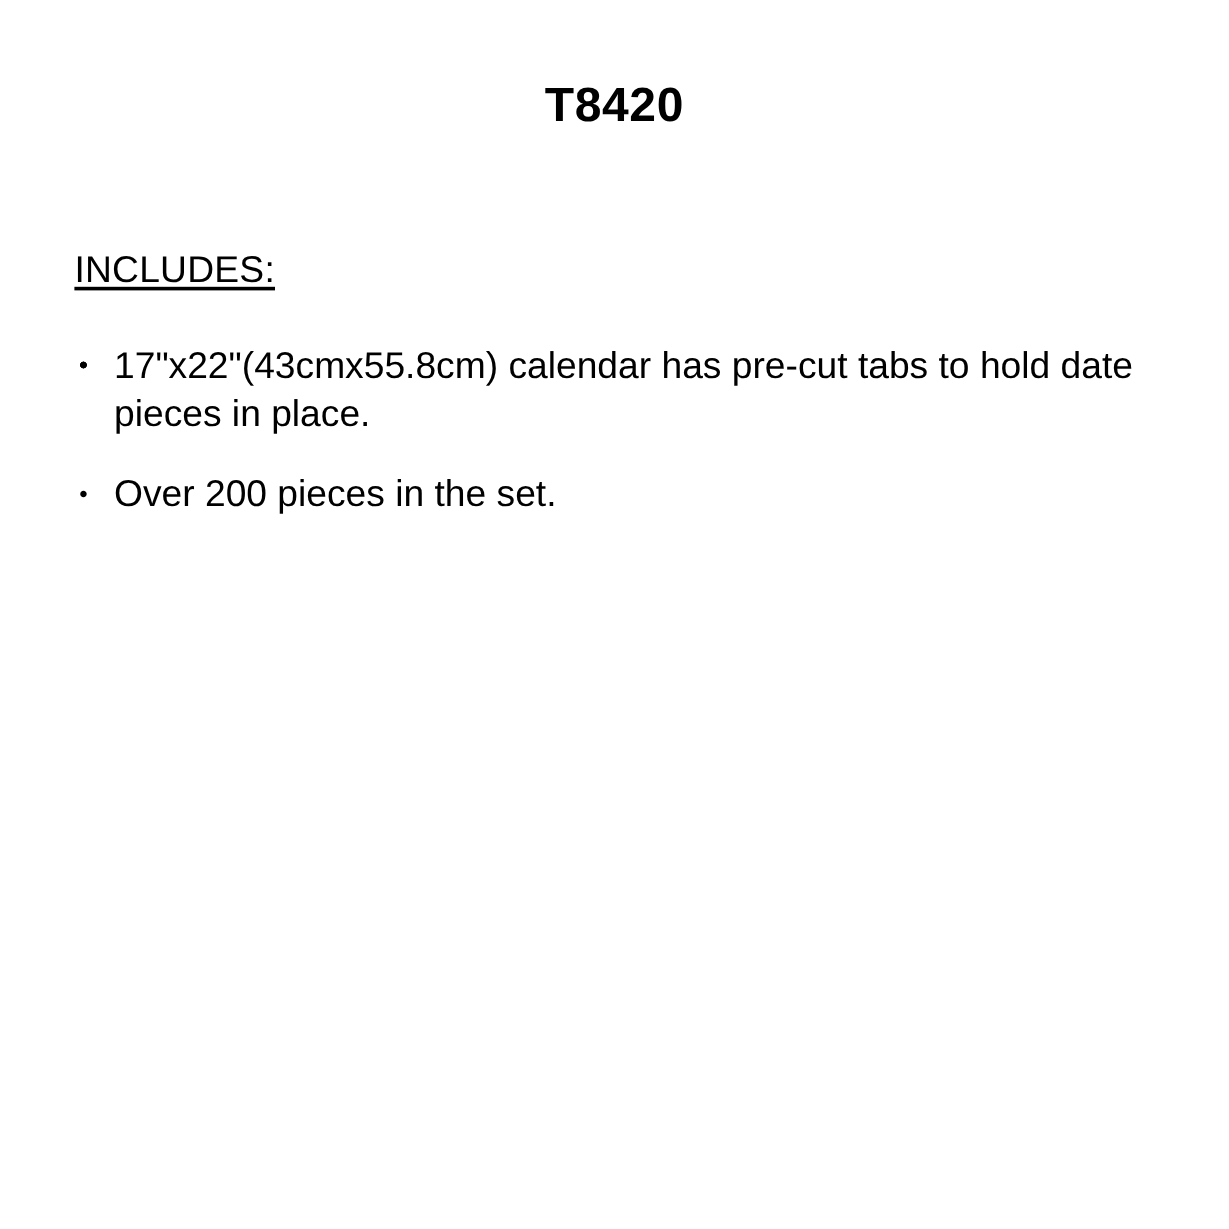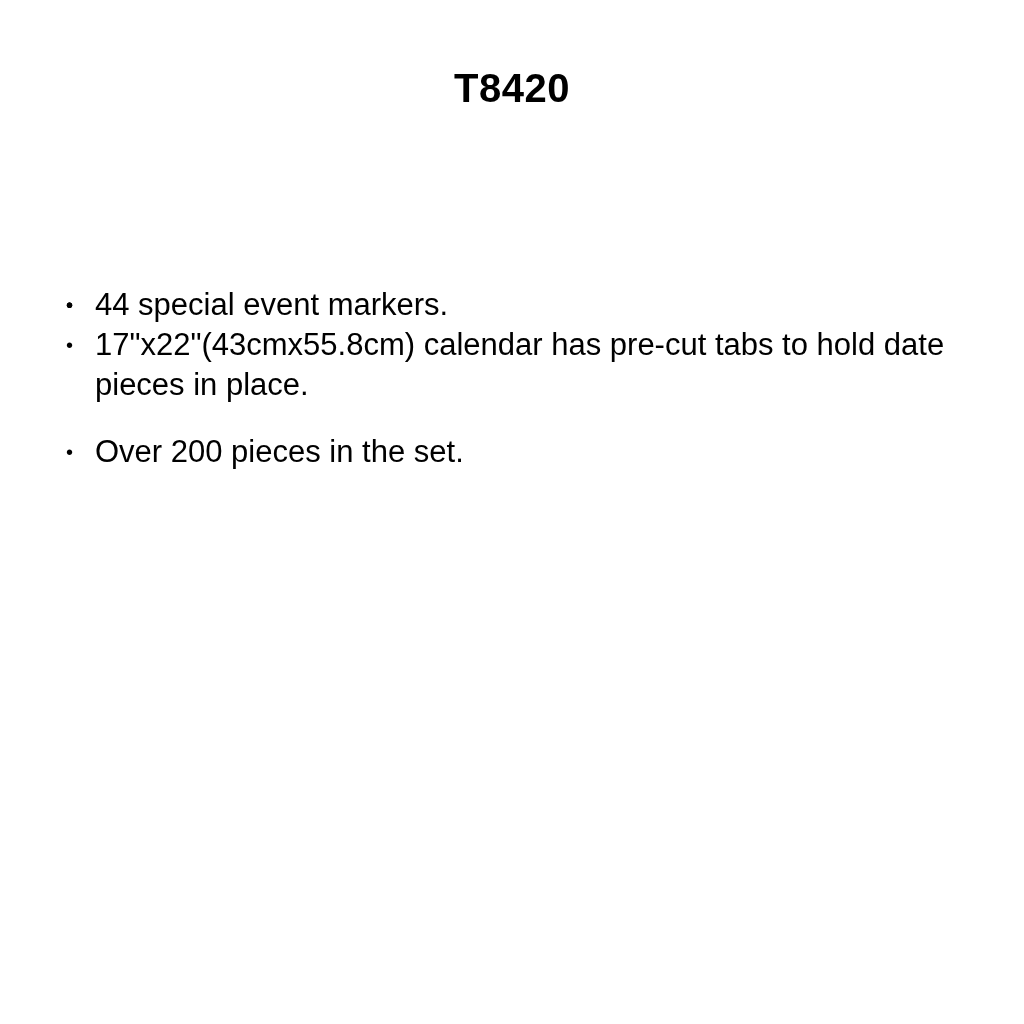--- a/index.html
+++ b/index.html
@@ -66,22 +66,23 @@
     margin-top: 27px;
   }
 </style>
 </head>
 <body>
 
 <div class="page">
 
   <div class="title">T8420</div>
 
+  <div class="includes">INCLUDES:</div>
 
   <ul class="list">
       <li><span class="bullet">•</span></li>
       <li><span class="bullet">•</span></li>
-      <li><span class="bullet">•</span><span>44 special event markers.</span></li>
+      <li><span class="bullet">•</span></li>
       <li><span class="bullet">•</span><span>17"x22"(43cmx55.8cm) calendar has pre-cut tabs to hold date pieces in place.</span></li>
       <li class="spaced"><span class="bullet">•</span><span>Over 200 pieces in the set.</span></li>
     </ul>
 
 </div>
 
 </body></html>

